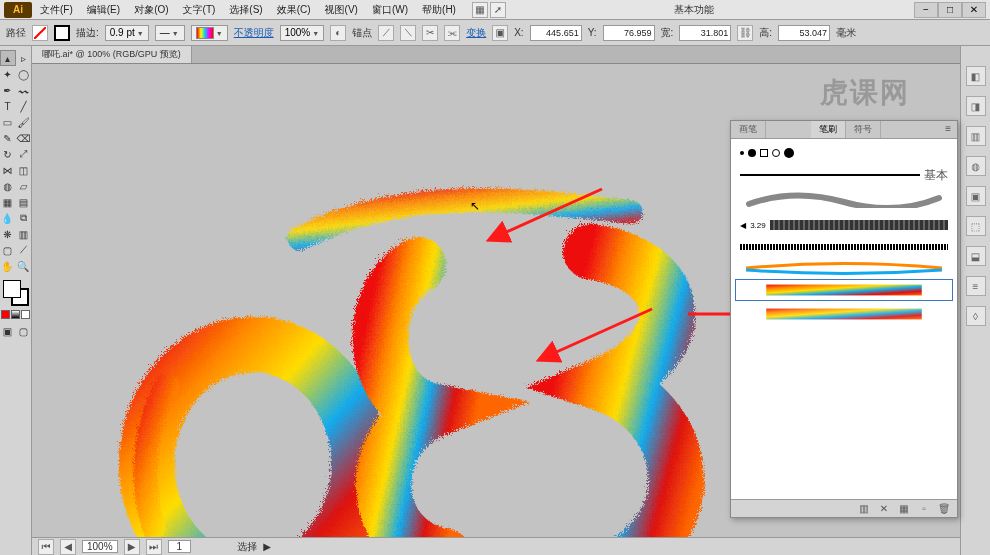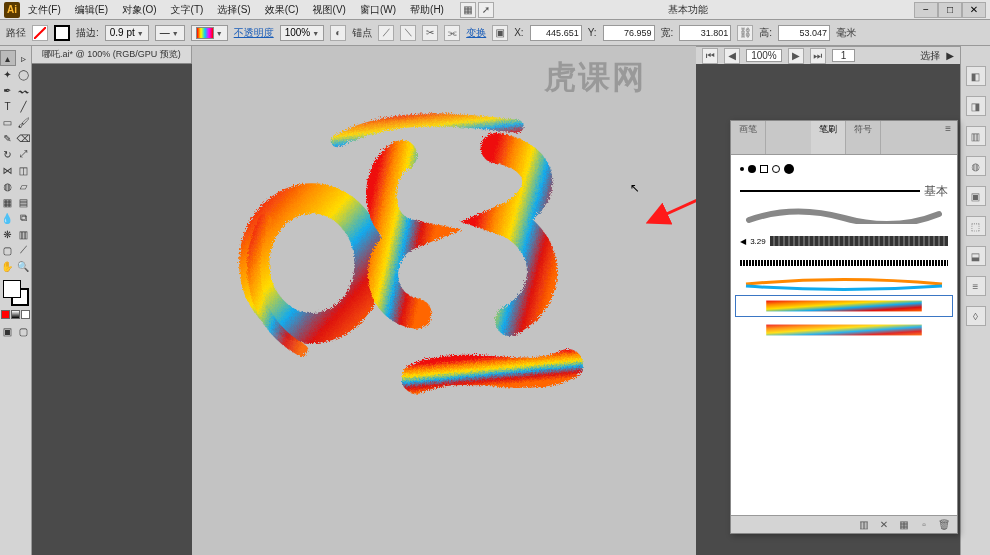--- a/index.html
+++ b/index.html
@@ -1,19 +1,19 @@
 <!DOCTYPE html>
 <html><head>
 <meta charset="utf-8">
 <style>
   * { box-sizing: border-box; margin: 0; padding: 0; font-family: "Segoe UI", sans-serif; font-size: 10px; }
   body { width: 990px; height: 555px; background: #4a4a4a; overflow: hidden; user-select: none; }
   .app { width: 100%; height: 100%; display: flex; flex-direction: column; }
   .menubar { height: 20px; background: #e5e5e5; display: flex; align-items: center; padding: 0 4px; gap: 2px; border-bottom: 1px solid #999; }
-  .menubar .logo { width: 16px; height: 16px; background: #5a3a00; color: #ffbb33; display: flex; align-items: center; justify-content: center; font-weight: bold; border-radius: 2px; }
+  .menubar .logo { width: 28px; height: 16px; background: #5a3a00; color: #ffbb33; display: flex; align-items: center; justify-content: center; font-weight: bold; border-radius: 2px; }
   .menubar .menu-item { padding: 2px 6px; color: #222; }
   .winctrl { margin-left: auto; display: flex; gap: 0; }
   .winctrl div { width: 24px; height: 16px; display: flex; align-items: center; justify-content: center; background: #d0d0d0; border: 1px solid #aaa; }
   .workspace-label { margin-left: auto; margin-right: 32px; color: #333; }
   .optionsbar { height: 26px; background: #d4d4d4; border-bottom: 1px solid #999; display: flex; align-items: center; padding: 0 6px; gap: 6px; }
   .ob-label { color: #333; }
   .ob-swatch { width: 18px; height: 12px; border: 1px solid #888; background: linear-gradient(90deg,#f00,#ff0,#0cf,#f0f,#f00); }
   .ob-sel { display: inline-flex; align-items: center; gap: 2px; border: 1px solid #999; background: #eee; padding: 1px 4px; height: 16px; }
   .ob-sel .arrow::after { content: "▼"; font-size: 7px; color: #555; }
   .ob-input { width: 52px; height: 16px; border: 1px solid #999; background: #fff; padding: 0 2px; font-size: 9px; color: #222; text-align: right; }
@@ -22,48 +22,48 @@
   .middle { flex: 1; display: flex; min-height: 0; }
   .toolbox { width: 32px; background: #d4d4d4; border-right: 1px solid #999; display: flex; flex-direction: column; align-items: center; padding: 4px 0; gap: 0; }
   .toolbox .trow { display: flex; }
   .toolbox .tool { width: 16px; height: 16px; display: flex; align-items: center; justify-content: center; color: #333; font-size: 10px; }
   .toolbox .tool.sel { background: #bbb; border: 1px solid #888; }
   .toolbox .fillstroke { margin-top: 6px; width: 26px; height: 26px; position: relative; }
   .toolbox .fillstroke .fill { position: absolute; top: 0; left: 0; width: 18px; height: 18px; background: #fff; border: 1px solid #000; }
   .toolbox .fillstroke .stroke { position: absolute; bottom: 0; right: 0; width: 18px; height: 18px; background: #fff; border: 2px solid #000; }
   .toolbox .colorrow { display: flex; gap: 1px; margin-top: 4px; }
   .toolbox .colorrow div { width: 9px; height: 9px; border: 1px solid #666; }
-  .doc-area { flex: 1; display: flex; background: #4a4a4a; min-width: 0; }
+  .doc-area { flex: 1; display: flex; flex-direction: column; background: #4a4a4a; min-width: 0; }
   .tabbar { height: 18px; background: #b6b6b6; border-bottom: 1px solid #888; display: flex; align-items: center; }
   .tab { background: #d9d9d9; padding: 2px 10px; border-right: 1px solid #999; color: #333; font-size: 9px; }
   .canvas-wrap { flex: 1; background: #c3c3c3; position: relative; overflow: hidden; }
   .canvas { position: absolute; inset: 0; }
   .statusbar { height: 18px; background: #d4d4d4; border-top: 1px solid #999; display: flex; align-items: center; gap: 6px; padding: 0 6px; color: #333; font-size: 9px; }
   .statusbar .zoombox { border: 1px solid #999; background: #fff; padding: 0 4px; }
   .right-dock { width: 30px; background: #d4d4d4; border-left: 1px solid #999; display: flex; flex-direction: column; align-items: center; padding-top: 20px; gap: 10px; }
   .right-dock .dock-icon { width: 20px; height: 20px; border: 1px solid #aaa; background: #e6e6e6; display: flex; align-items: center; justify-content: center; color: #666; font-size: 10px; }
   
   .panel { position: absolute; top: 120px; right: 32px; width: 228px; background: #d4d4d4; border: 1px solid #888; box-shadow: 2px 2px 6px rgba(0,0,0,.3); }
-  .panel-tabs { display: flex; height: 34px; background: #c8c8c8; border-bottom: 1px solid #999; }
+  .panel-tabs { display: flex; height: 18px; background: #c8c8c8; border-bottom: 1px solid #999; }
   .panel-tab { padding: 2px 8px; color: #555; font-size: 9px; border-right: 1px solid #aaa; }
   .panel-tab.active { background: #d4d4d4; color: #000; margin-left: 45px; }
   .panel-body { background: #fff; padding: 4px; height: 360px; display: flex; flex-direction: column; gap: 2px; }
   .brush-row { height: 20px; border: 1px solid transparent; background: #fff; display: flex; align-items: center; padding: 0 4px; gap: 4px; }
   .brush-dot { width: 8px; height: 8px; background: #000; border-radius: 50%; }
   .brush-wave { flex: 1; height: 8px; }
   .brush-thin { flex: 1; height: 2px; background: #000; }
   .brush-label-right { font-size: 12px; color: #555; margin-left: auto; }
   .brush-art { flex: 1; height: 14px; }
   .brush-row.sel { border: 1px solid #3a76c4; }
   .panel-footer { height: 18px; background: #d4d4d4; border-top: 1px solid #999; display: flex; align-items: center; justify-content: flex-end; gap: 6px; padding: 0 6px; }
   .panel-footer .ficon { width: 14px; height: 14px; color: #555; display: flex; align-items: center; justify-content: center; }
   
   .arrow-ann { position: absolute; pointer-events: none; }
   .arrow-ann svg { overflow: visible; }
-  .watermark { position: absolute; top: 10px; right: 50px; font-size: 32px; color: #888; opacity: .7; font-weight: bold; letter-spacing: 2px; }
+  .watermark { position: absolute; top: 10px; right: 50px; font-size: 28px; color: #888; opacity: .7; font-weight: bold; letter-spacing: 2px; }
   .cursor { position: absolute; top: 135px; left: 438px; font-size: 12px; color: #000; }
 </style>
 </head>
 <body>
 
 <div class="app">
   <div class="menubar">
     <div class="logo">Ai</div>
     <div class="menu-item">文件(F)</div>
     <div class="menu-item">编辑(E)</div>
@@ -268,21 +268,21 @@
 
         <div class="watermark">虎课网</div>
       </div>
       <div class="statusbar">
         <div class="ob-icon">⏮</div>
         <div class="ob-icon">◀</div>
         <span class="zoombox">100%</span>
         <div class="ob-icon">▶</div>
         <div class="ob-icon">⏭</div>
         <span style="border:1px solid #999;background:#fff;padding:0 8px">1</span>
-        <span style="margin-left:59px">选择</span>
+        <span style="margin-left:40px">选择</span>
         <span>▶</span>
       </div>
     </div>
 
     <div class="right-dock">
       <div class="dock-icon">◧</div>
       <div class="dock-icon">◨</div>
       <div class="dock-icon">▥</div>
       <div class="dock-icon">◍</div>
       <div class="dock-icon">▣</div>

